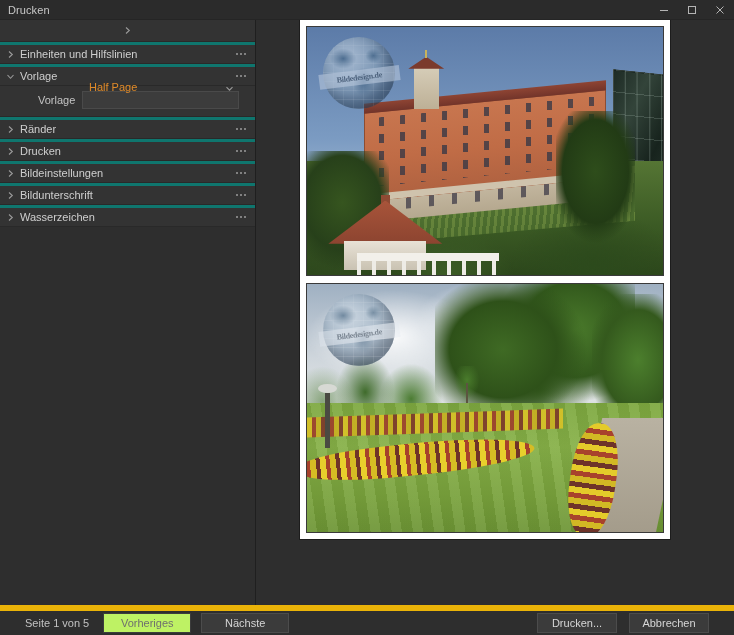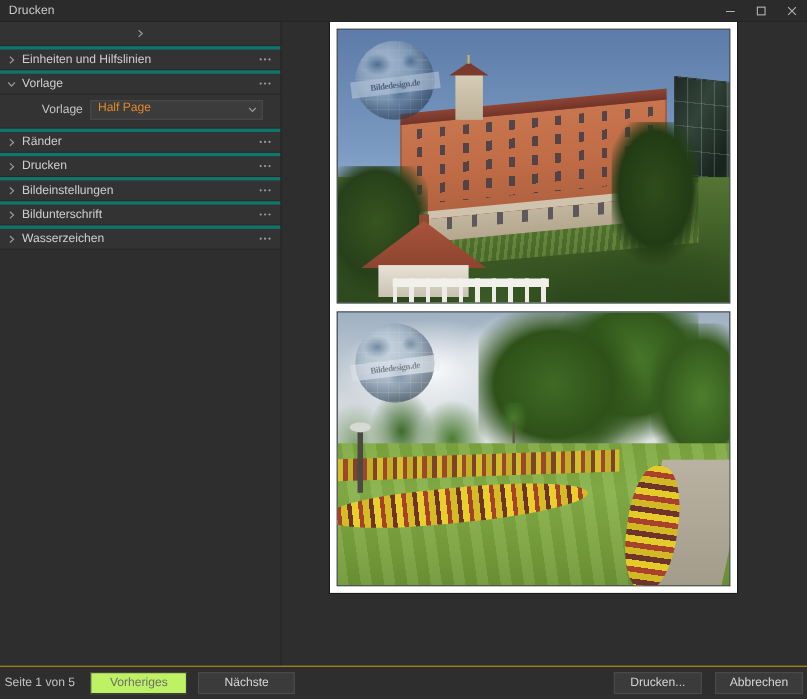--- a/index.html
+++ b/index.html
@@ -138,21 +138,21 @@
   }
   .combo {
     position: relative;
     flex: 1 1 auto;
     margin-right: 16px;
     height: 18px;
     background: #3c3c3c;
     border: 1px solid #4a4a4a;
     display: flex;
     align-items: flex-end;
-    padding: 0 4px 4px 6px;
+    padding: 0 4px 15px 6px;
   }
   .combo-value {
     font-size: 11px;
     color: #e08a28;
     flex: 1 1 auto;
     white-space: nowrap;
     overflow: hidden;
   }
   .combo-arrow {
     color: #9a9a9a;
@@ -423,24 +423,24 @@
     letter-spacing: -0.3px;
     white-space: nowrap;
     font-family: "Liberation Serif", serif;
   }
 
   
   .statusbar {
     height: 30px;
     flex: 0 0 30px;
     background: #2e2e2e;
-    border-top: 1px solid #eab308;
-    display: flex;
-    align-items: center;
-    padding: 0 4px;
+    border-top: 6px solid #eab308;
+    display: flex;
+    align-items: center;
+    padding: 0 25px;
   }
   .status-left { display: flex; align-items: center; gap: 10px; }
   .status-right { margin-left: auto; display: flex; align-items: center; gap: 12px; }
 
   .page-label {
     font-size: 11px;
     color: #c2c2c2;
     margin-right: 4px;
     white-space: nowrap;
   }

